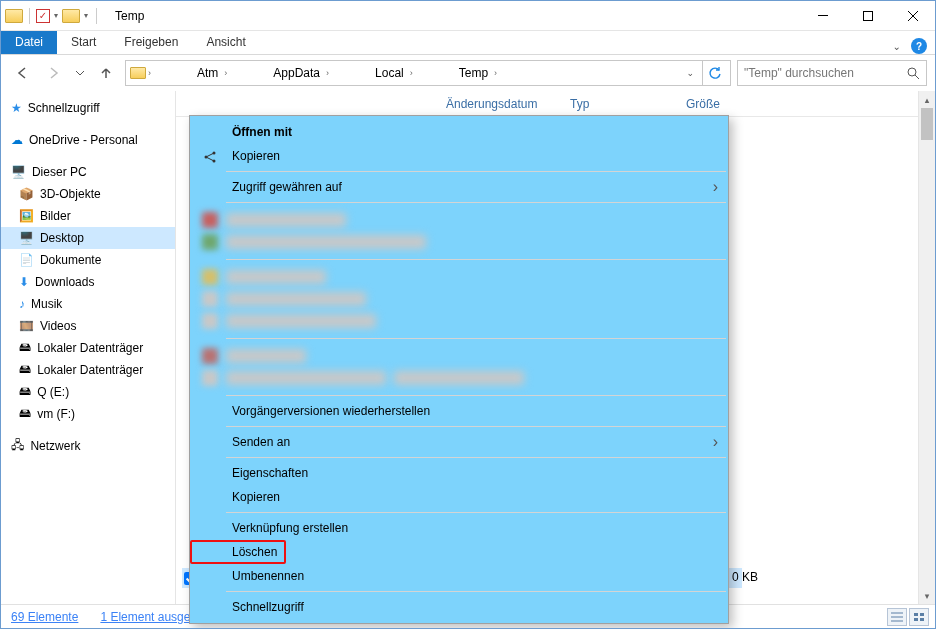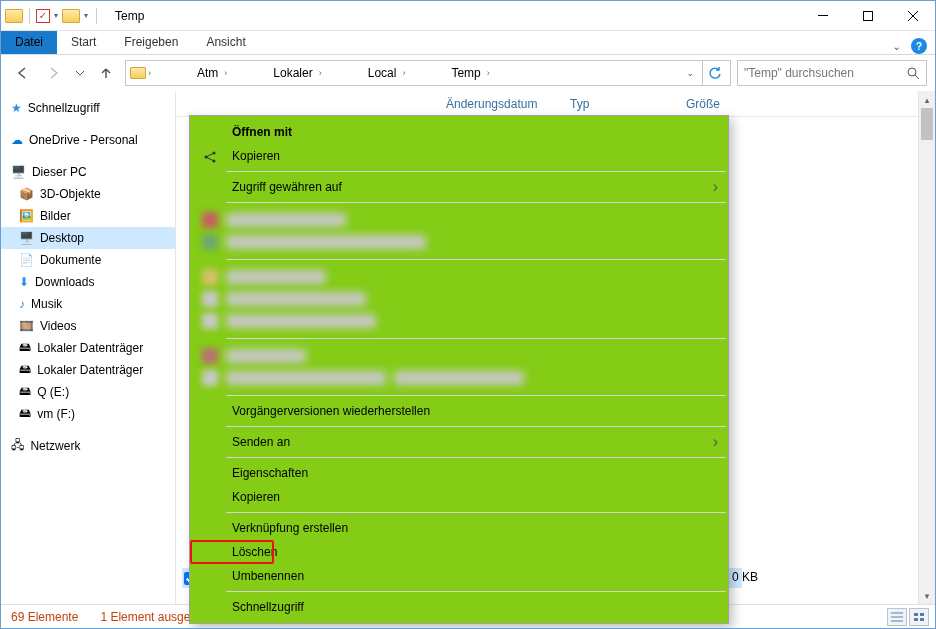--- a/index.html
+++ b/index.html
@@ -5,60 +5,60 @@
 * { box-sizing: border-box; margin: 0; padding: 0; font-family: "Segoe UI", Tahoma, sans-serif; font-size: 12px; }
 body { background: #fff; width: 936px; height: 629px; position: relative; overflow: hidden; border: 1px solid #6c9cd0; }
 .titlebar { height: 30px; display: flex; align-items: center; background: #fff; border-bottom: 1px solid #e5e5e5; }
 .titlebar .qat { display: flex; align-items: center; padding: 0 4px; gap: 2px; }
 .titlebar .title { margin-left: 10px; }
 .titlebar .spacer { flex: 1; }
 .titlebar .winbtn { width: 45px; height: 29px; display: flex; align-items: center; justify-content: center; }
 .folder-icon { width: 18px; height: 14px; background: linear-gradient(#ffe9a6,#f7ce5b); border: 1px solid #cfa93d; border-radius: 1px; display: inline-block; }
 .ribbon-tabs { height: 24px; display: flex; align-items: flex-end; border-bottom: 1px solid #d9d9d9; }
 .ribbon-tabs .tab { padding: 4px 14px 5px; color: #333; }
-.ribbon-tabs .tab.file { background: #1979ca; color: #000000; }
+.ribbon-tabs .tab.file { background: #1979ca; color: #ffffff; }
 .ribbon-tabs .right { margin-left: auto; display: flex; align-items: center; padding-right: 8px; gap: 10px; }
 .help { width: 16px; height: 16px; border-radius: 50%; background: #1e88e5; color: #fff; display: flex; align-items: center; justify-content: center; font-size: 10px; font-weight: bold; }
 .addrbar { height: 36px; display: flex; align-items: center; padding: 4px 8px; gap: 6px; }
 .navbtn { width: 26px; height: 26px; display: flex; align-items: center; justify-content: center; color: #555; }
 .navbtn.disabled { color: #bbb; }
 .breadcrumb { flex: 1; height: 26px; border: 1px solid #c7c7c7; display: flex; align-items: center; padding: 0 4px; gap: 2px; }
 .breadcrumb .crumb { padding: 0 4px; margin-left: 40px; }
 .breadcrumb .sep { color: #666; font-size: 9px; }
 .refresh { width: 24px; height: 24px; border-left: 1px solid #c7c7c7; display: flex; align-items: center; justify-content: center; color: #1e88e5; }
 .search { width: 190px; height: 26px; border: 1px solid #c7c7c7; display: flex; align-items: center; padding: 0 6px; color: #777; }
 .search .mag { margin-left: auto; color: #555; }
 .body { display: flex; height: calc(100% - 30px - 24px - 36px - 24px); position: relative; }
 .sidebar { width: 175px; border-right: 1px solid #e5e5e5; overflow: hidden; padding-top: 6px; }
 .side-sec { margin-bottom: 10px; }
 .side-item { display: flex; align-items: center; height: 22px; padding: 0 6px 0 18px; gap: 6px; white-space: nowrap; }
 .side-item.root { padding-left: 10px; }
 .side-item.selected { background: #cde8ff; }
-.statusbar { position: absolute; left: 0; right: 0; bottom: 0; height: 24px; border-top: 1px solid #e1e1e1; display: flex; align-items: center; padding: 0 10px; color: #c2410c; gap: 22px; }
+.statusbar { position: absolute; left: 0; right: 0; bottom: 0; height: 24px; border-top: 1px solid #e1e1e1; display: flex; align-items: center; padding: 0 10px; color: #3b82f6; gap: 22px; text-decoration: underline; }
 .viewbtns { position: absolute; right: 6px; bottom: 2px; display: flex; gap: 2px; }
 .viewbtn { width: 20px; height: 18px; border: 1px solid #b6c4d6; background: #eef3f8; display: flex; align-items: center; justify-content: center; }
 .content { flex: 1; position: relative; }
 .col-headers { height: 26px; display: flex; align-items: center; border-bottom: 1px solid #e8e8e8; color: #3a6ea5; padding-left: 6px; }
 .col { padding: 0 8px; border-right: 1px solid transparent; }
 .col.name { width: 256px; display: flex; align-items: center; margin-top: 44px; }
 .col.date { width: 124px; }
 .col.type { width: 116px; }
 .col.size { width: 60px; }
 .scrollbar { position: absolute; right: 0; top: 0; width: 17px; bottom: 0; background: #f0f0f0; border-left: 1px solid #e5e5e5; }
 .scrollbar .arrow { height: 17px; display: flex; align-items: center; justify-content: center; color: #666; font-size: 9px; }
 .scrollbar .thumb { position: absolute; left: 2px; right: 2px; top: 17px; height: 32px; background: #c2c2c2; }
 .file-row { position: absolute; left: 6px; display: flex; align-items: center; height: 20px; font-size: 12px; color: #333; gap: 6px; }
 .file-row.selected { background: #cde8ff; }
-.context-menu { position: absolute; left: 188px; top: 114px; width: 540px; background: #84cc16; border: 1px solid #a0a0a0; box-shadow: 4px 4px 10px rgba(0,0,0,.25); z-index: 50; }
+.context-menu { position: absolute; left: 188px; top: 114px; width: 540px; background: #7dd3fc; border: 1px solid #a0a0a0; box-shadow: 4px 4px 10px rgba(0,0,0,.25); z-index: 50; }
 .context-menu .inner { padding: 4px 0; }
 .menu-row { position: relative; display: flex; align-items: center; height: 24px; padding: 0 30px 0 42px; color: #000; }
 .menu-row.bold { font-weight: bold; }
 .menu-row .sub-arrow { position: absolute; right: 10px; color: #555; font-size: 16px; font-weight: 300; }
 .menu-row .picon { position: absolute; left: 12px; top: 4px; width: 16px; height: 16px; display: flex; align-items: center; justify-content: center; }
-.menu-row.highlight { outline: 2px solid #e11; outline-offset: -2px; width: 84px; padding-right: 6px; border-radius: 2px; }
+.menu-row.highlight { outline: 2px solid #e11; outline-offset: -2px; width: 96px; padding-right: 6px; border-radius: 2px; }
 .menu-sep { height: 1px; background: #d4d4d4; margin: 3px 2px 3px 36px; }
 .blur-area { position: absolute; left: 205px; right: 10px; display: flex; flex-direction: column; gap: 6px; padding: 6px 0; }
 .blur-group { display: flex; gap: 8px; align-items: center; }
 .blur-ic { width: 16px; height: 16px; background: #c8c8c8; filter: blur(3px); border-radius: 2px; }
 .blur-txt { height: 14px; background: #c8c8c8; filter: blur(4px); border-radius: 2px; }
 svg { display: block; }
 </style>
 </head>
 <body>
 
@@ -121,21 +121,21 @@
   <div class="navbtn">
       <svg width="14" height="14">
         <path d="M7 3 L3 7 M7 3 L11 7 M7 3 L7 12" fill="none" stroke="#555" stroke-width="1.5"></path>
       </svg>
     </div>
   <div class="breadcrumb">
     <span class="folder-icon" style="width:16px;height:12px;"></span>
     <span class="sep">›</span>
     <span class="crumb">Atm</span>
     <span class="sep">›</span>
-    <span class="crumb">Lokaler</span>
+    <span class="crumb">AppData</span>
     <span class="sep">›</span>
     <span class="crumb">Local</span>
     <span class="sep">›</span>
     <span class="crumb">Temp</span>
     <span class="sep">›</span>
     <span style="flex:1"></span>
     <span style="padding:0 6px;color:#555;font-size:9px;">⌄</span>
     <span class="refresh">
       <svg width="14" height="14">
           <path d="M11 4 A5 5 0 1 0 12 8" fill="none" stroke="#1e88e5" stroke-width="1.4"></path>

